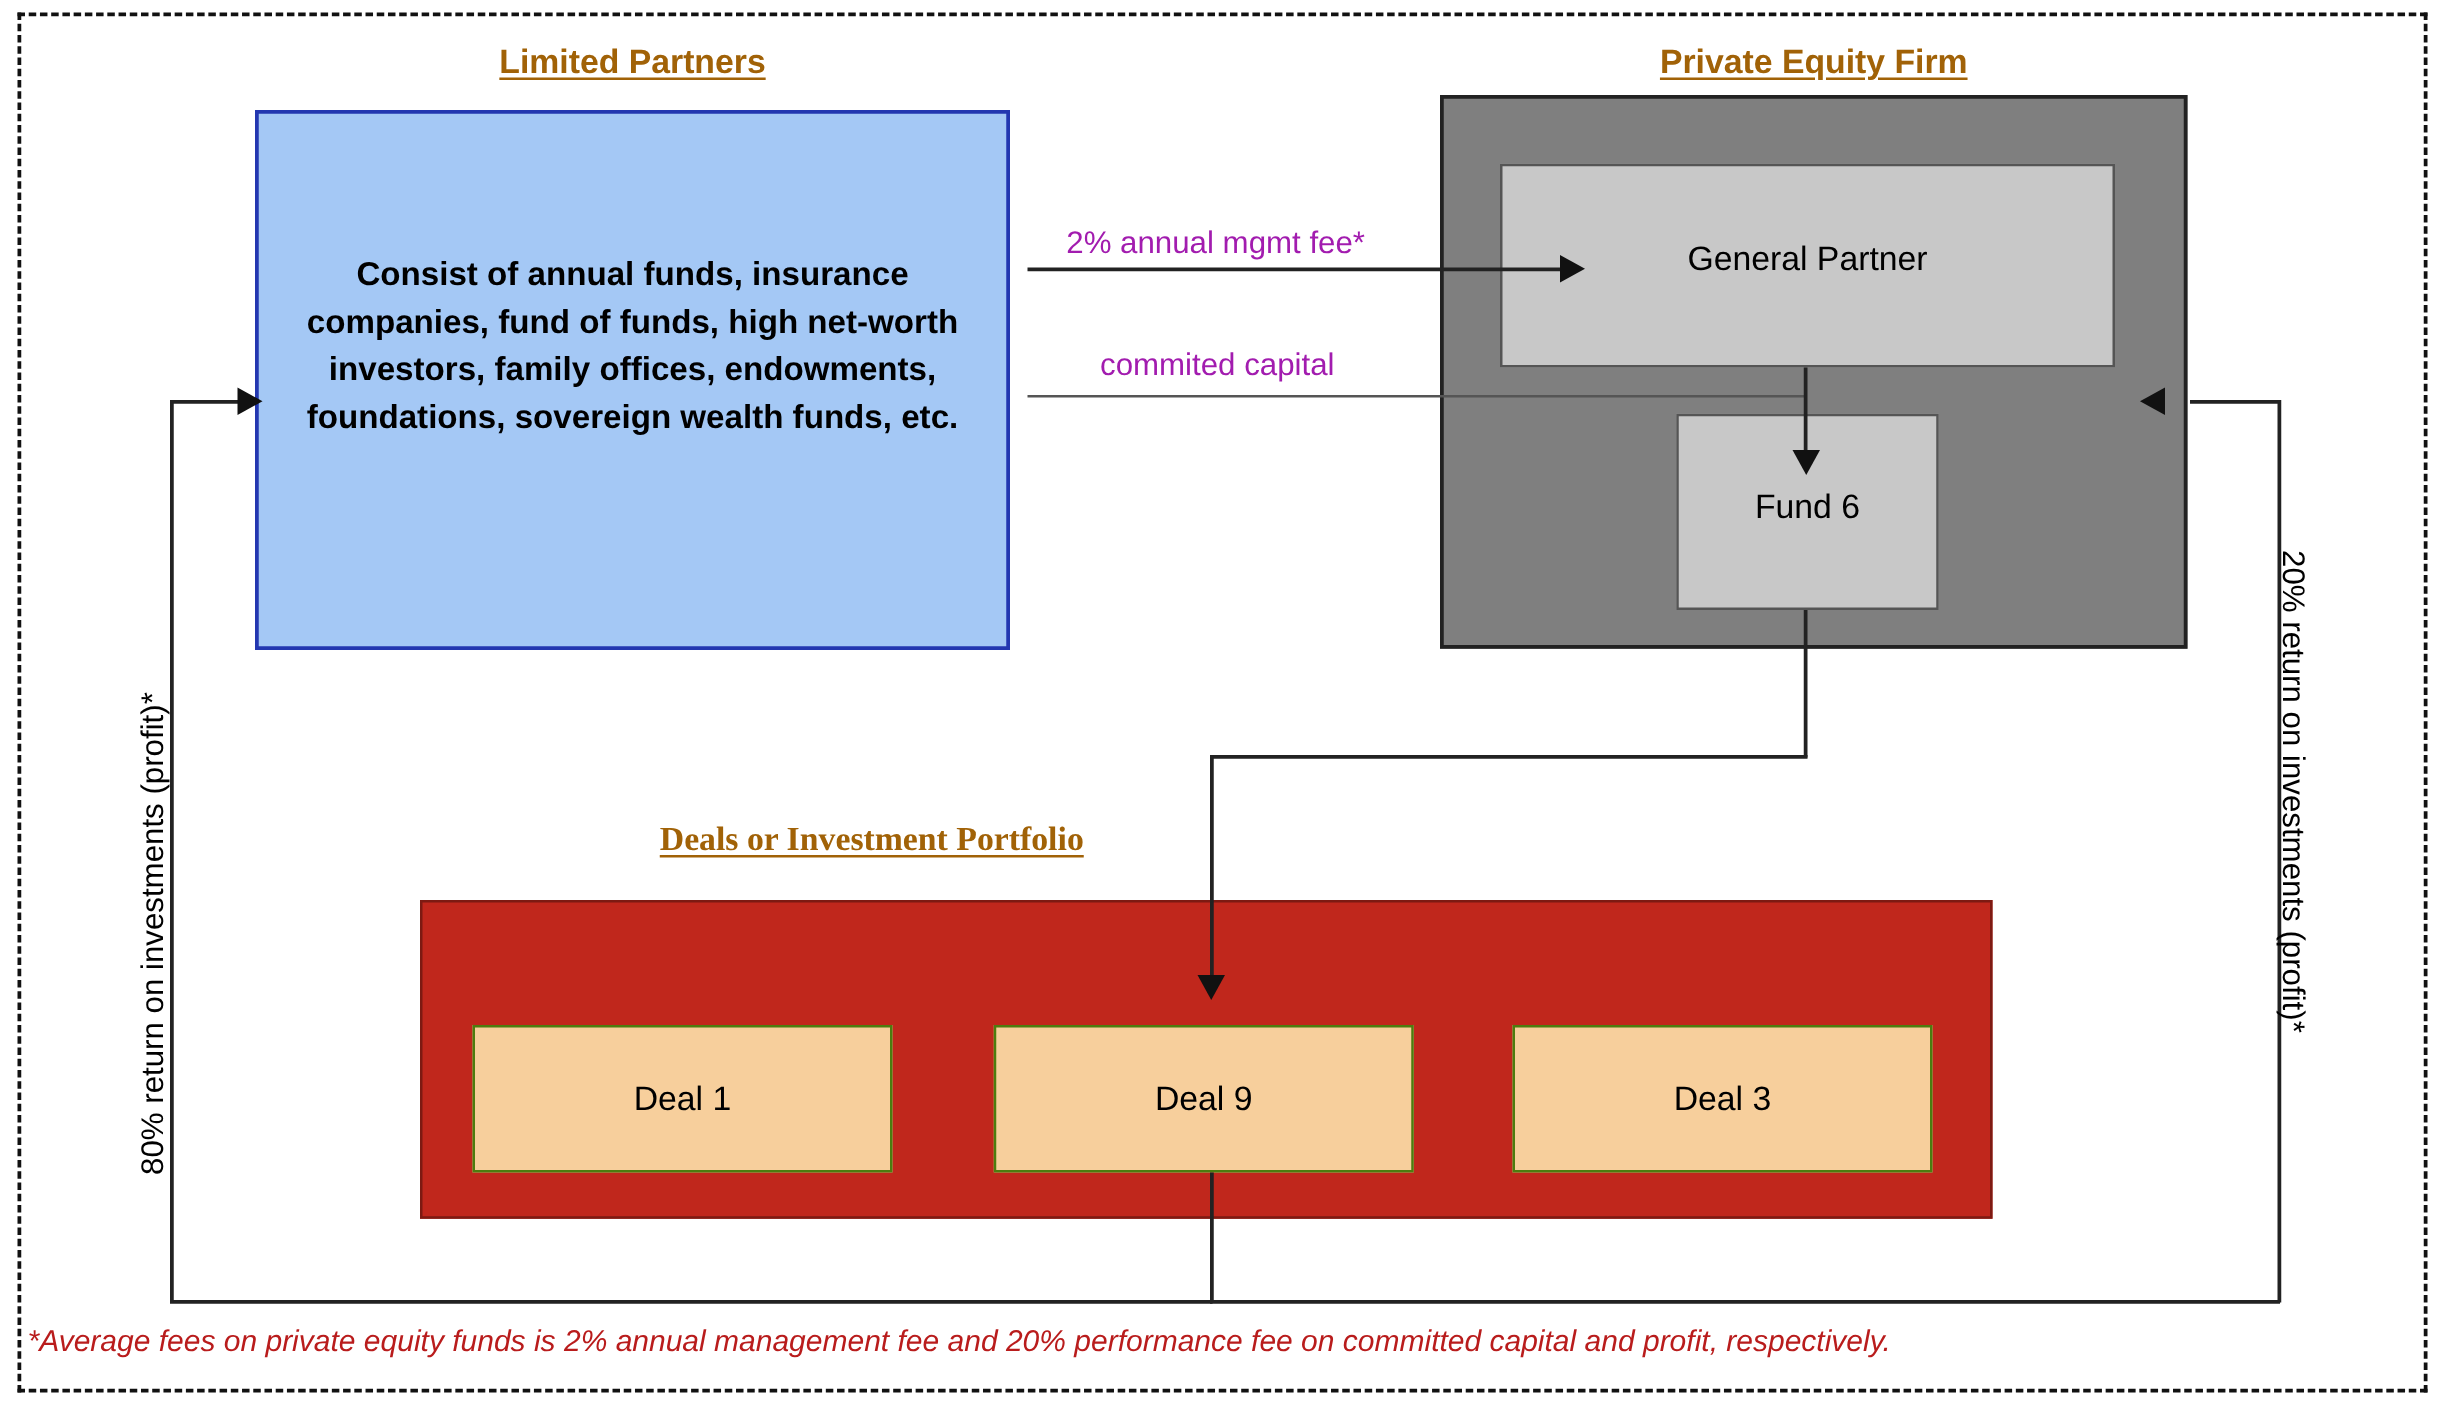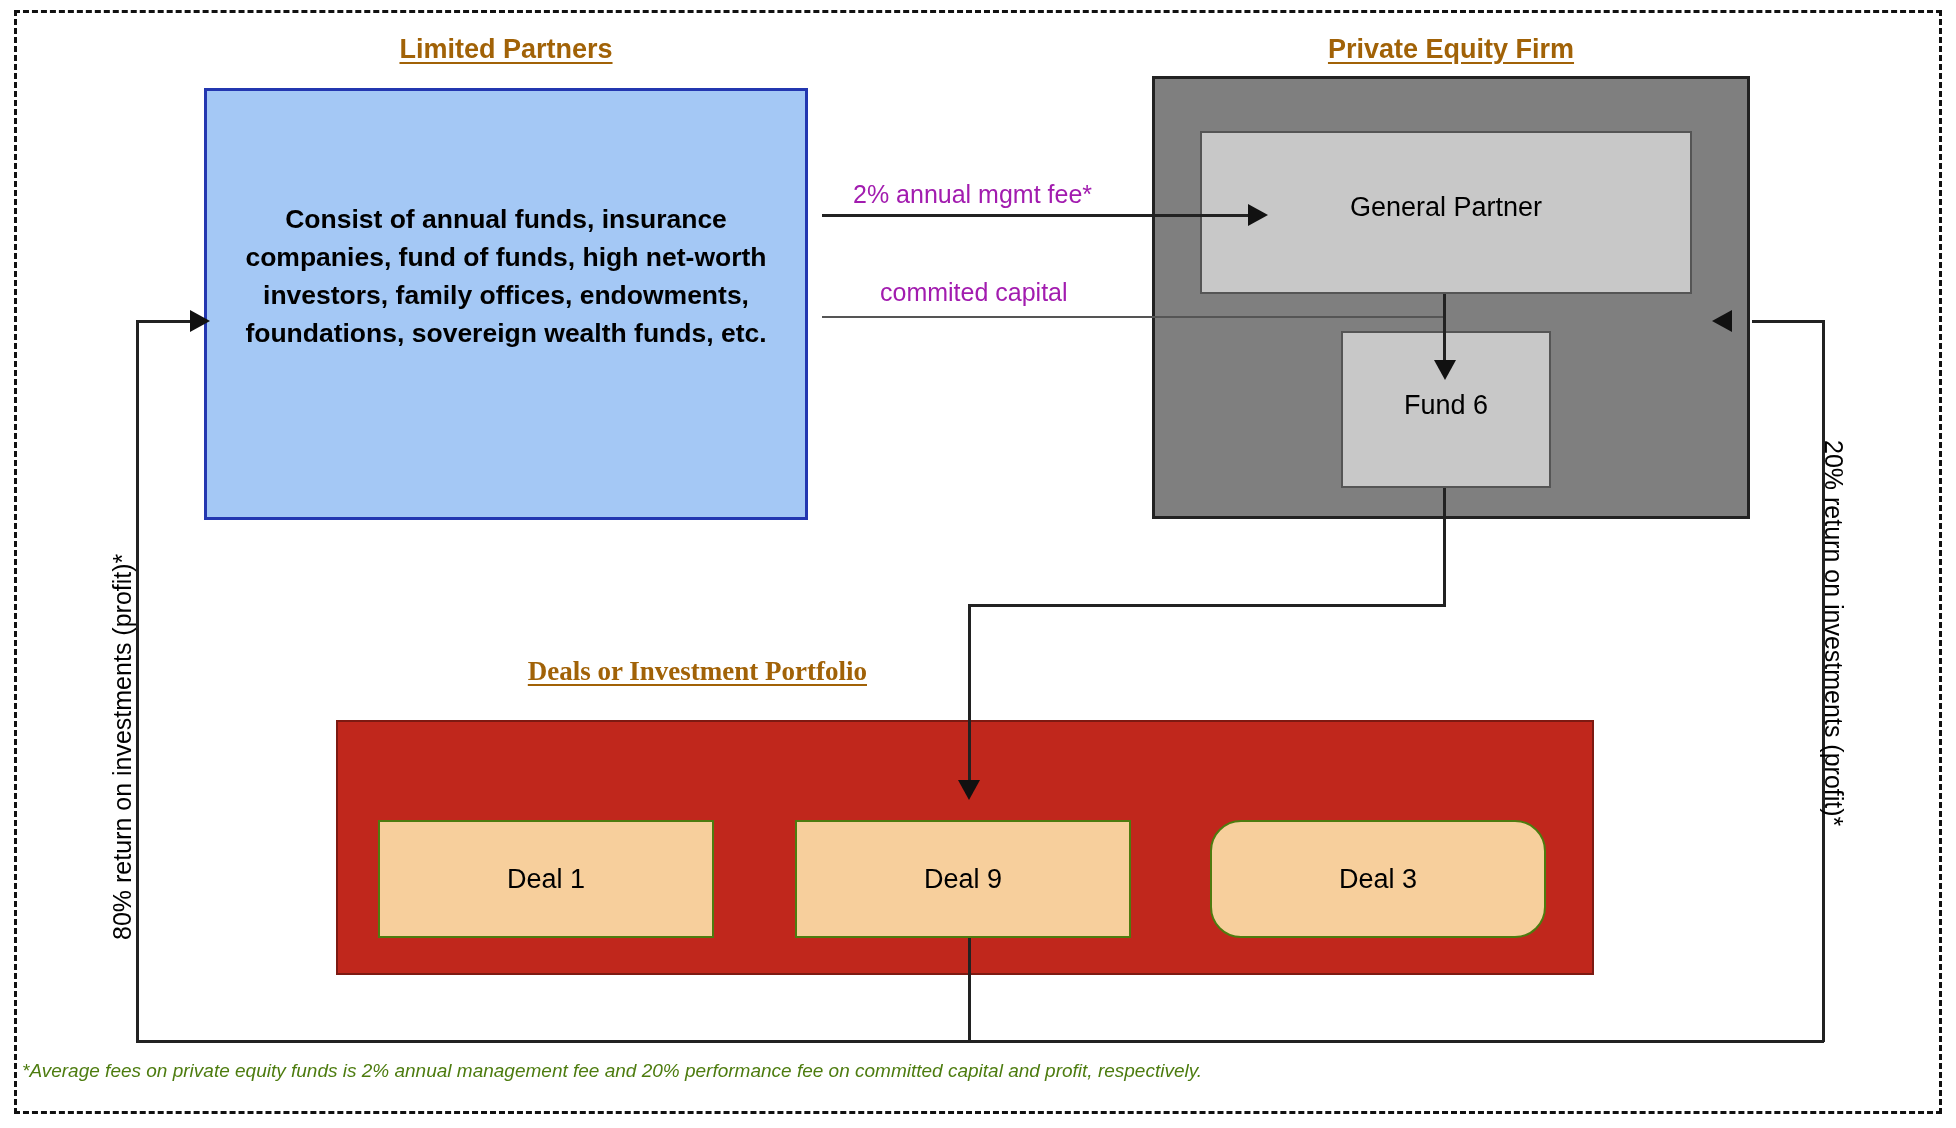--- a/index.html
+++ b/index.html
@@ -108,21 +108,21 @@
     top:820px;
     width:336px;height:118px;
     background:#f7cf9c;
     border:2px solid #4d7c0f;
     box-sizing:border-box;
     display:flex;align-items:center;justify-content:center;
     font-size:27px;color:#000;
   }
   .deal-1{left:378px;}
   .deal-2{left:795px;}
-  .deal-3{left:1210px;border-radius:31px;}
+  .deal-3{left:1210px;}
 
   
   .ln{position:absolute;background:#222;}
   .h{height:2.5px;}
   .v{width:2.5px;}
 
   .arrow-r{
     position:absolute;
     width:0;height:0;
     border-top:11px solid transparent;
@@ -158,22 +158,22 @@
     white-space:nowrap;
     transform-origin:0 0;
   }
   .side-left{ transform:rotate(-90deg); }
   .side-right{ transform:rotate(90deg); }
 
   .footnote{
     position:absolute;
     left:22px;top:1060px;
     font-style:italic;
-    font-size:19px;
-    color:#4d7c0f;
+    font-size:24px;
+    color:#b91c1c;
     white-space:nowrap;
   }
 </style>
 </head>
 <body>
 
 <div id="canvas">
 
   <div class="outer-frame"></div>
 

